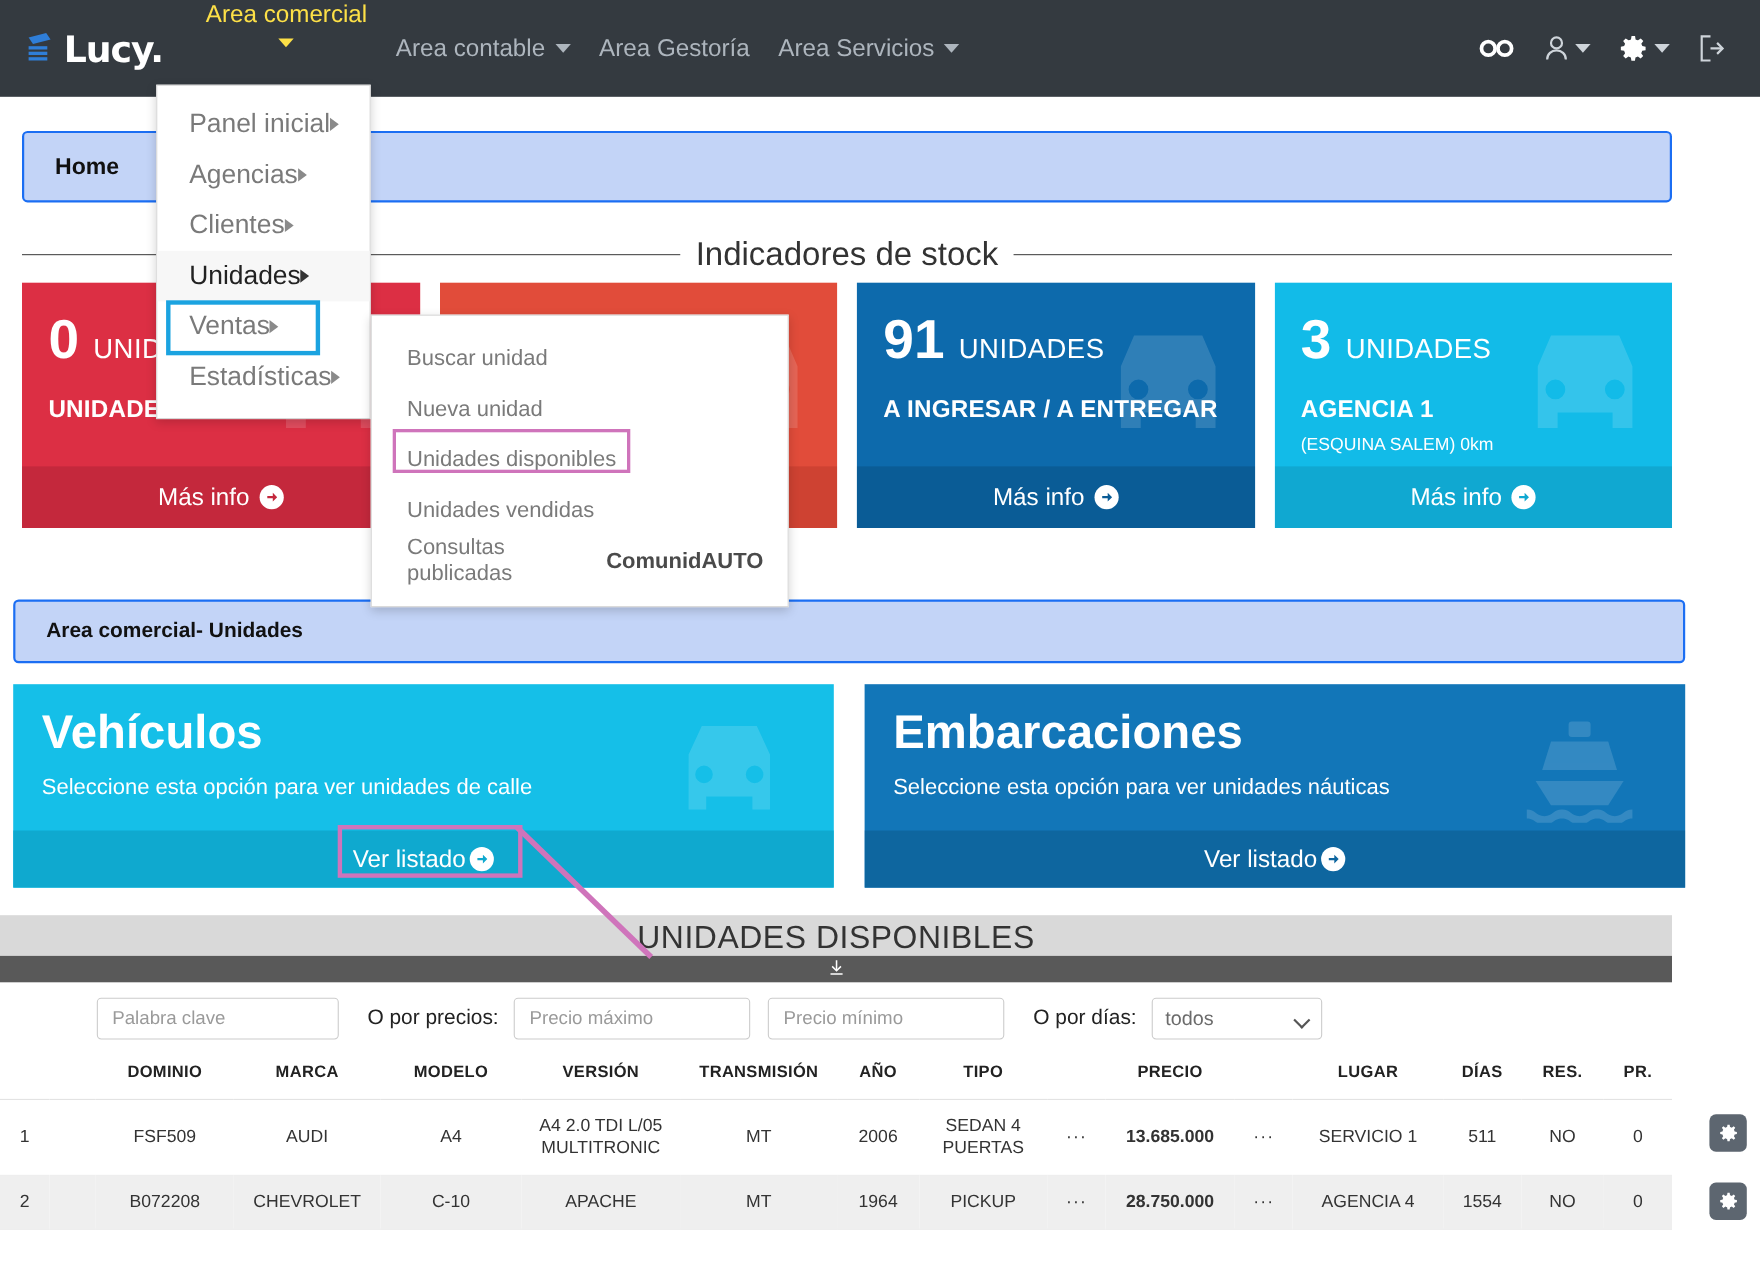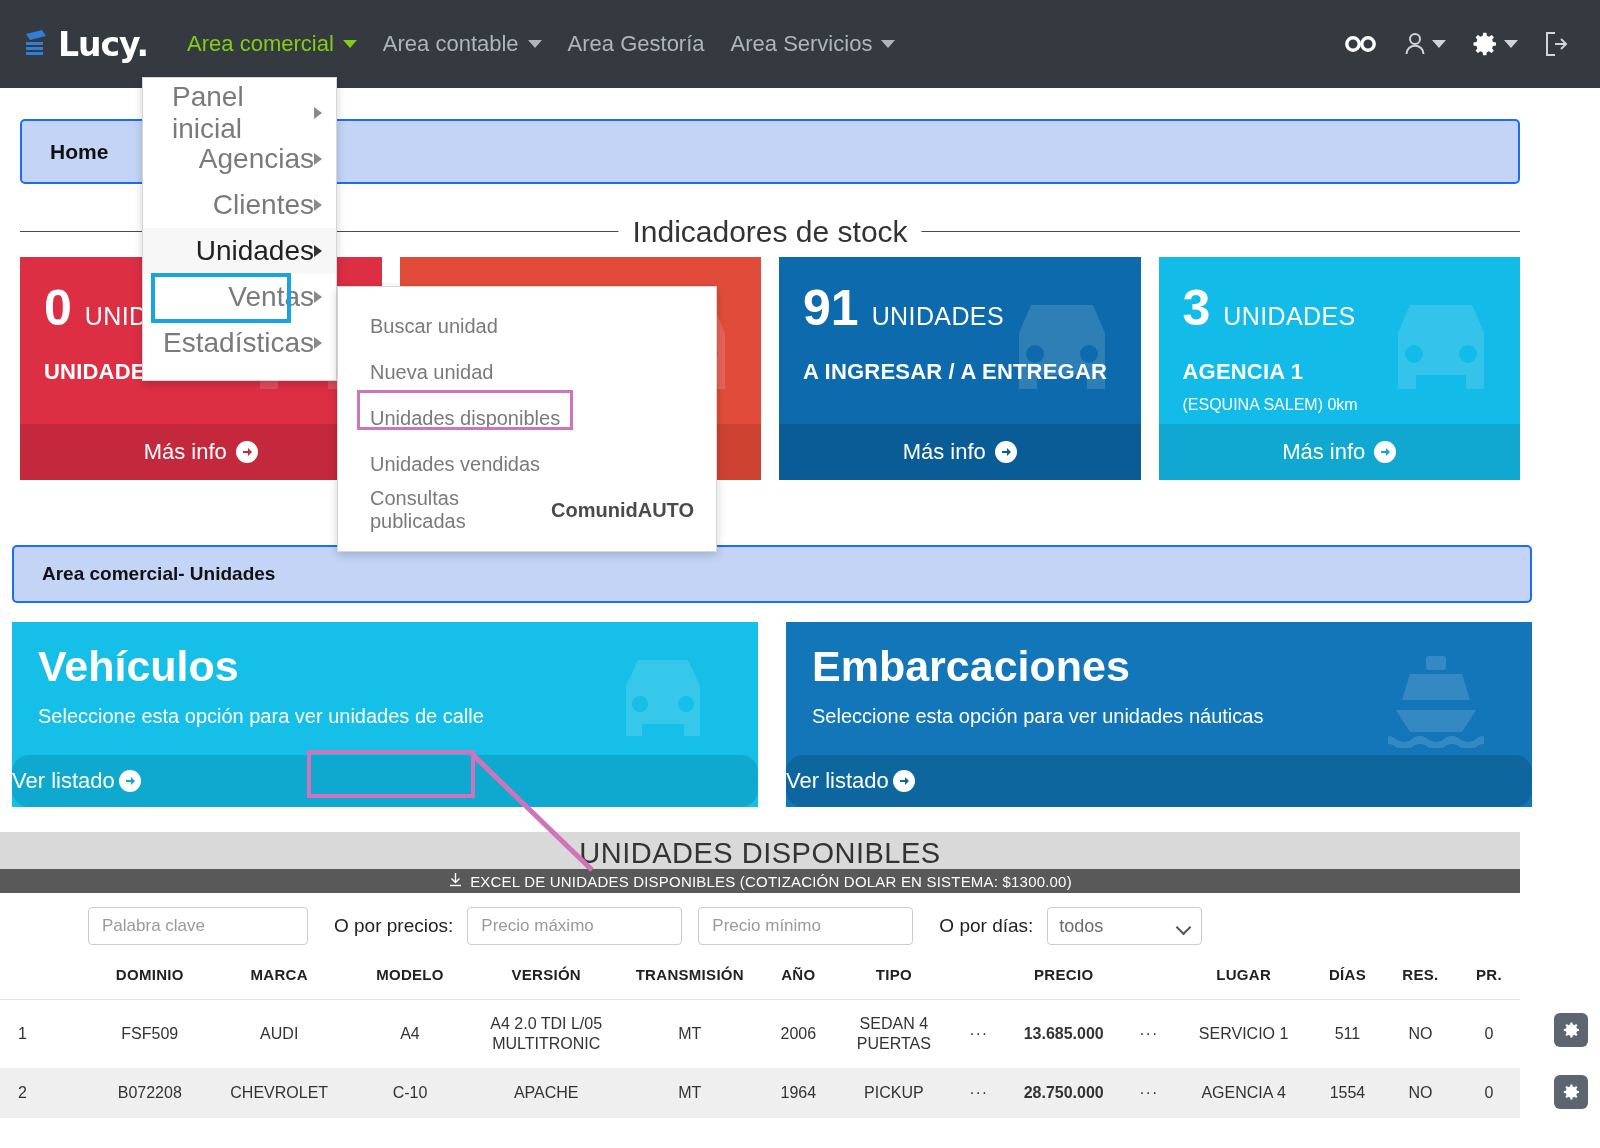--- a/index.html
+++ b/index.html
@@ -16,21 +16,21 @@
     position:absolute; left:0; top:0; width:1600px; height:88px;
     background:#343a40; display:flex; align-items:center; padding-left:22px;
   }
   .logo-wrap { display:flex; align-items:center; gap:8px; margin-right:26px; }
   .logo-mark { width:28px; height:32px; position:relative; }
   .logo-text { color:#fff; font-size:33px; font-weight:700; letter-spacing:-1px; font-family:"DejaVu Sans", sans-serif; }
   .navitem {
     color:#adb5bd; font-size:22px; padding:0 13px; display:flex; align-items:center; gap:9px;
     height:88px; white-space:nowrap; cursor:pointer;
   }
-  .navitem.active { color:#84cc16; }
+  .navitem.active { color:#fde047;flex-direction:column; }
   .caret-down {
     width:0; height:0; border-left:7px solid transparent; border-right:7px solid transparent;
     border-top:8px solid currentColor; display:inline-block;
   }
   .nav-right { margin-left:auto; display:flex; align-items:center; gap:26px; padding-right:32px; }
   .nav-ic { color:#e9ecef; display:flex; align-items:center; gap:6px; cursor:pointer; }
   .nav-ic svg { display:block; }
 
   
   .homebar {
@@ -75,22 +75,22 @@
   }
   .crumbbar .lbl { font-size:19px; font-weight:700; color:#111; }
 
   
   .panels { position:absolute; left:12px; top:622px; width:1520px; height:185px; display:flex; gap:28px; }
   .panel { flex:1; position:relative; overflow:hidden; display:flex; flex-direction:column; }
   .panel-body { flex:1; padding:22px 26px 0 26px; position:relative; z-index:2; }
   .panel-h { font-size:43px; font-weight:700; color:#fff; line-height:1.05; }
   .panel-p { margin-top:16px; font-size:20px; color:#fff; }
   .panel-foot {
-    height:52px; display:flex; align-items:center; justify-content:flex-start;
-    color:#fff; font-size:22px; gap:4px; position:relative; z-index:2; cursor:pointer;border-radius:17px;
+    height:52px; display:flex; align-items:center; justify-content:center;
+    color:#fff; font-size:22px; gap:4px; position:relative; z-index:2; cursor:pointer;
   }
   .panel-ic { position:absolute; right:40px; top:30px; opacity:.14; z-index:1; }
 
   
   .tbl-title {
     position:absolute; left:0; top:832px; width:1520px; height:42px;
     background:#d9d9d9; display:flex; align-items:center; justify-content:center;
   }
   .tbl-title span { font-size:29px; color:#333; letter-spacing:.5px; }
   .tbl-excel {
@@ -137,21 +137,21 @@
     background:#5d6670; display:flex; align-items:center; justify-content:center; cursor:pointer;
   }
 
   
   .menu1 {
     position:absolute; left:142px; top:77px; width:195px; background:#fff;
     border:1px solid #d6d6d6; box-shadow:0 3px 9px rgba(0,0,0,.18); z-index:60; padding:12px 0 14px 0;
   }
   .mi {
     height:46px; display:flex; align-items:center; padding:0 14px 0 29px;
-    font-size:28px; color:#7a7a7a; justify-content:flex-end; cursor:pointer; position:relative;
+    font-size:24px; color:#7a7a7a; justify-content:flex-start; cursor:pointer; position:relative;
   }
   .mi .tri {
     width:0; height:0; border-top:6px solid transparent; border-bottom:6px solid transparent;
     border-left:8px solid #8a8a8a;
   }
   .mi.sel { color:#222; background:#f7f7f7; }
   .sel-box {
     position:absolute; left:151px; top:273px; width:140px; height:50px;
     border:4px solid #1ba3e0; z-index:62; pointer-events:none;
   }
@@ -402,21 +402,20 @@
   <div class="tbl-excel">
     <span>
       <svg width="15" height="15" viewBox="0 0 15 15">
           <g stroke="#fff" stroke-width="1.4" fill="none">
         <path d="M7.5 1v9"></path>
             <path d="M3.5 6.5l4 4 4-4"></path>
             <path d="M2 13.5h11"></path>
       </g>
         </svg>
     </span>
-    <span>EXCEL DE UNIDADES DISPONIBLES (COTIZACIÓN DOLAR EN SISTEMA: $1300.00)</span>
   </div>
 
   <div class="filters">
     <input class="fin" style="width: 220px;" placeholder="Palabra clave">
     <span class="flabel">O por precios:</span>
     <input class="fin" style="width: 215px;" placeholder="Precio máximo">
     <input class="fin" style="width: 215px; margin-left: 12px;" placeholder="Precio mínimo">
     <span class="flabel">O por días:</span>
     <span class="fsel-wrap">
       <select class="fsel">

